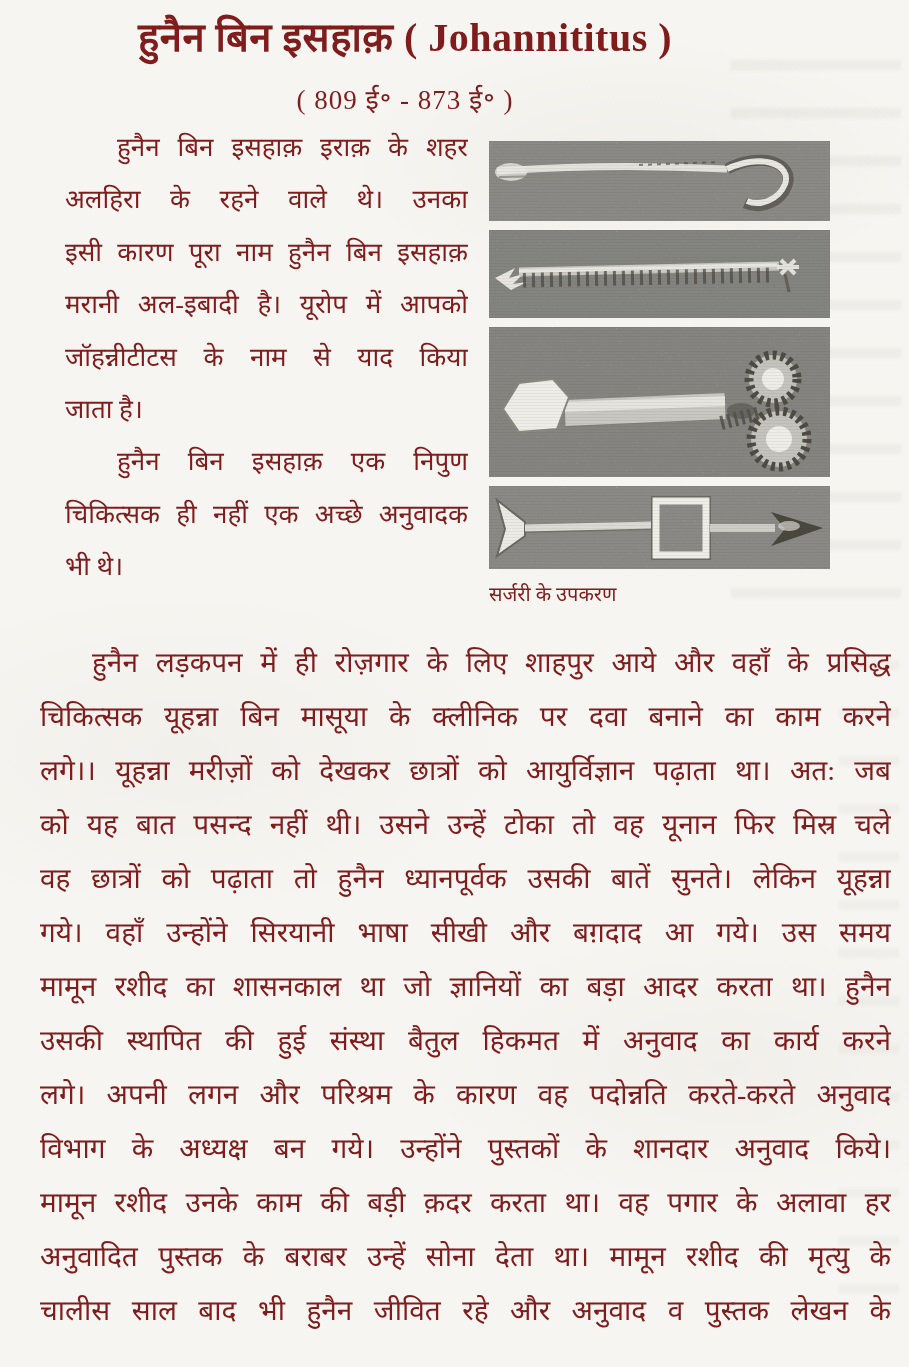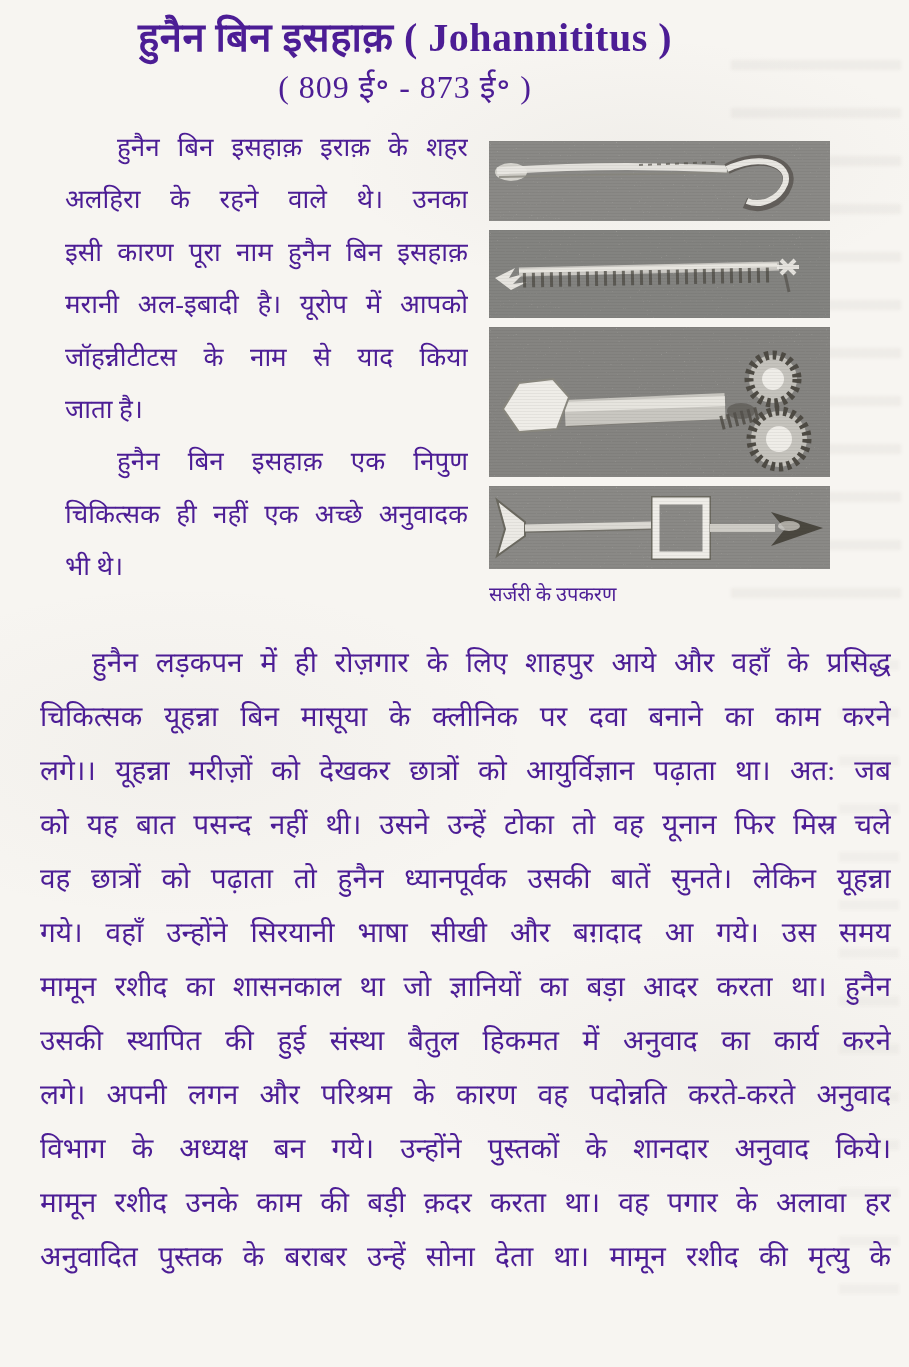--- a/index.html
+++ b/index.html
@@ -1,35 +1,35 @@
 <!DOCTYPE html>
 <html><head>
 <meta charset="utf-8">
 <style>
   html,body{margin:0;padding:0;background:#e9e7e2;}
   .page{
     position:relative;width:909px;height:1367px;margin:0 auto;
-    background:#f7f5f1;color:#4c1d95;overflow:hidden;
+    background:#f7f5f1;color:#7f1d1d;overflow:hidden;
     font-family:"Liberation Serif","DejaVu Serif",serif;
   }
   .page::before{ 
     content:"";position:absolute;inset:0;pointer-events:none;
     background:
       radial-gradient(420px 180px at 70% 12%, rgba(150,145,135,.07), transparent 70%),
       radial-gradient(500px 240px at 20% 55%, rgba(150,145,135,.05), transparent 70%),
       radial-gradient(460px 200px at 80% 78%, rgba(150,145,135,.06), transparent 70%);
   }
   .ghost{position:absolute;pointer-events:none;filter:blur(1.5px);
     background:repeating-linear-gradient(rgba(125,120,108,.07) 0 10px, transparent 10px 48px);}
   .ghost.g1{right:8px;top:60px;width:170px;height:560px;}
   .ghost.g2{right:10px;top:660px;width:60px;height:640px;opacity:.8;}
 
   .header{position:absolute;left:30px;top:12px;width:750px;text-align:center;}
   .title{font-size:40px;font-weight:bold;letter-spacing:.5px;line-height:52px;}
-  .subtitle{font-size:32px;letter-spacing:1px;}
+  .subtitle{font-size:27px;margin-top:16px;letter-spacing:1px;}
 
   .intro{position:absolute;left:28px;top:122px;width:440px;font-size:26px;}
   .intro .line{height:52.4px;line-height:52.4px;margin-left:37px;}
 
   .body-text{position:absolute;left:40px;top:636px;width:851px;font-size:28px;}
   .body-text .line{height:54px;line-height:54px;}
 
   .line{text-align:justify;text-align-last:justify;overflow:hidden;}
   .line.lastline{text-align-last:left;}
   .line.indent{text-indent:52px;}
@@ -153,15 +153,16 @@
       <div class="line">लगे।। यूहन्ना मरीज़ों को देखकर छात्रों को आयुर्विज्ञान पढ़ाता था। अत: जब</div>
       <div class="line">को यह बात पसन्द नहीं थी। उसने उन्हें टोका तो वह यूनान फिर मिस्र चले</div>
       <div class="line">वह छात्रों को पढ़ाता तो हुनैन ध्यानपूर्वक उसकी बातें सुनते। लेकिन यूहन्ना</div>
       <div class="line">गये। वहाँ उन्होंने सिरयानी भाषा सीखी और बग़दाद आ गये। उस समय</div>
       <div class="line">मामून रशीद का शासनकाल था जो ज्ञानियों का बड़ा आदर करता था। हुनैन</div>
       <div class="line">उसकी स्थापित की हुई संस्था बैतुल हिकमत में अनुवाद का कार्य करने</div>
       <div class="line">लगे। अपनी लगन और परिश्रम के कारण वह पदोन्नति करते-करते अनुवाद</div>
       <div class="line">विभाग के अध्यक्ष बन गये। उन्होंने पुस्तकों के शानदार अनुवाद किये।</div>
       <div class="line">मामून रशीद उनके काम की बड़ी क़दर करता था। वह पगार के अलावा हर</div>
       <div class="line">अनुवादित पुस्तक के बराबर उन्हें सोना देता था। मामून रशीद की मृत्यु के</div>
+      <div class="line">चालीस साल बाद भी हुनैन जीवित रहे और अनुवाद व पुस्तक लेखन के</div>
     </div>
 
 </div>
 
 </body></html>

